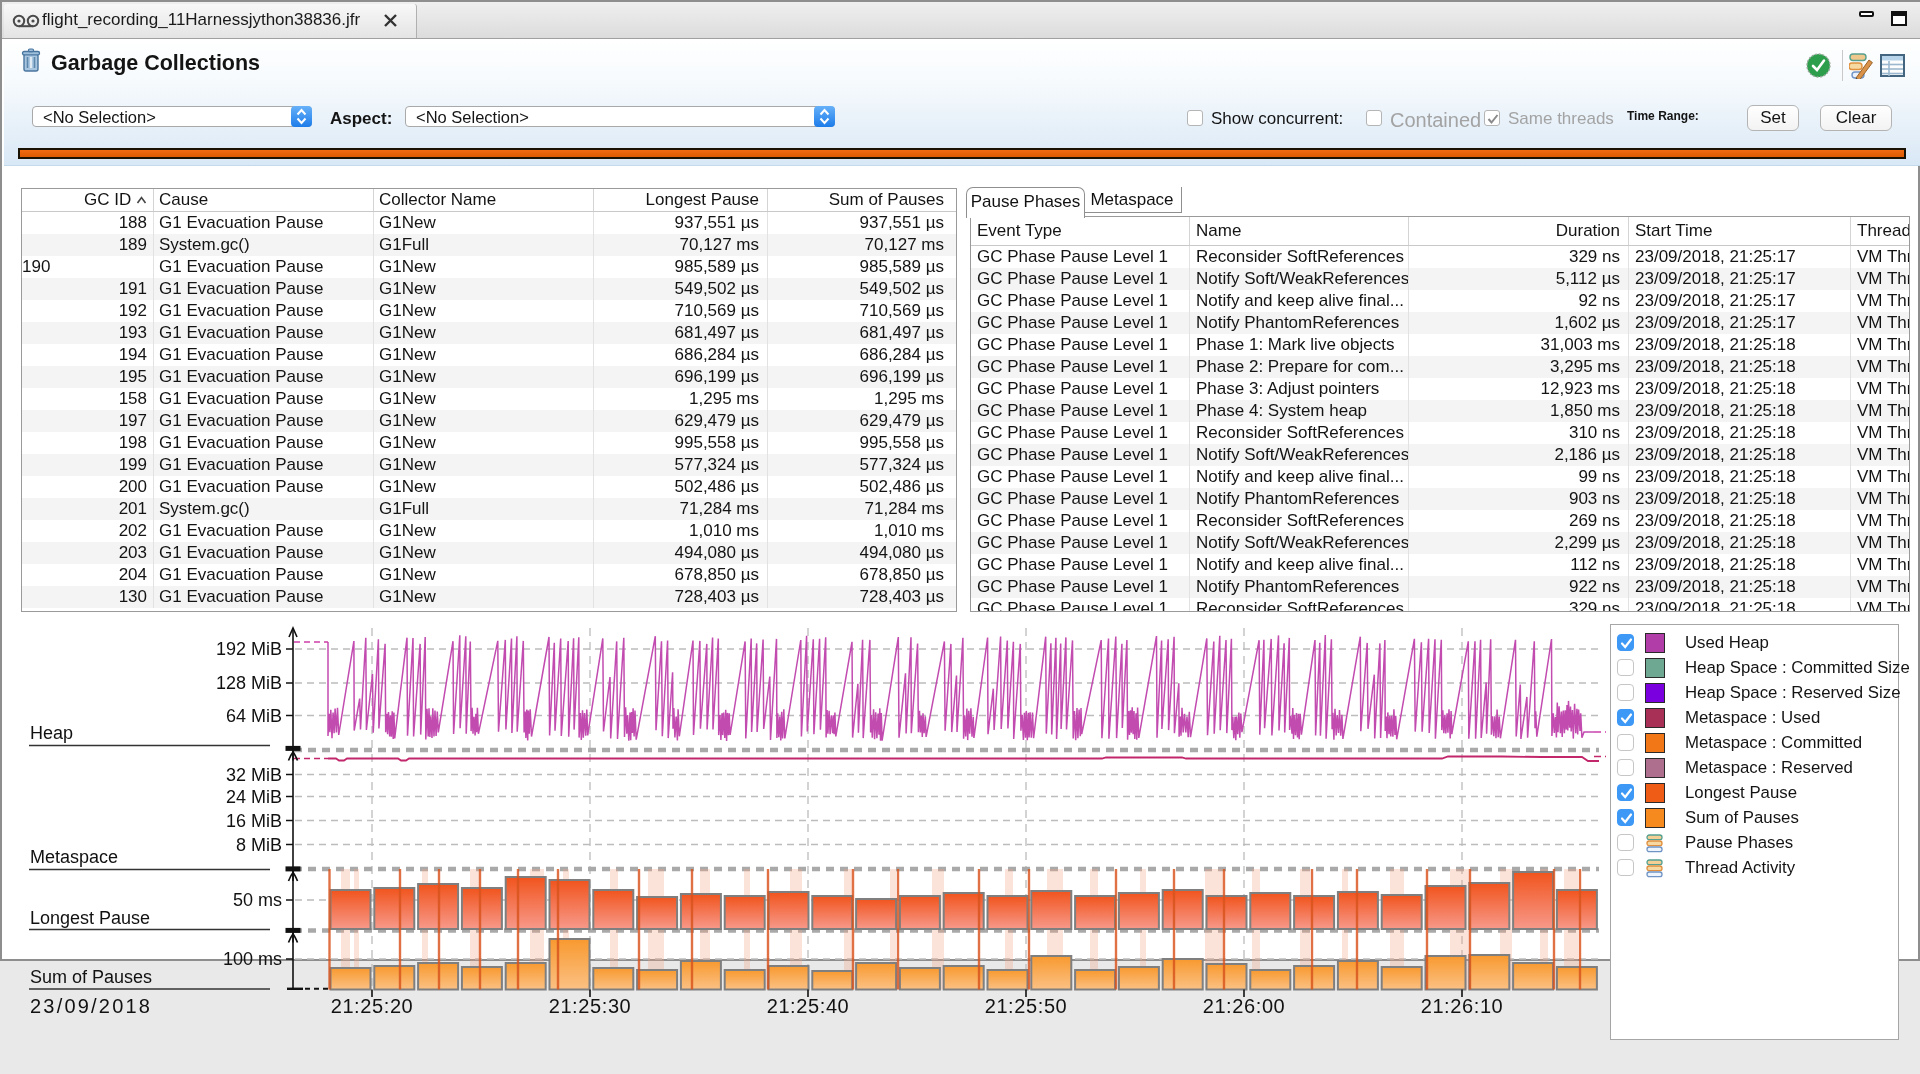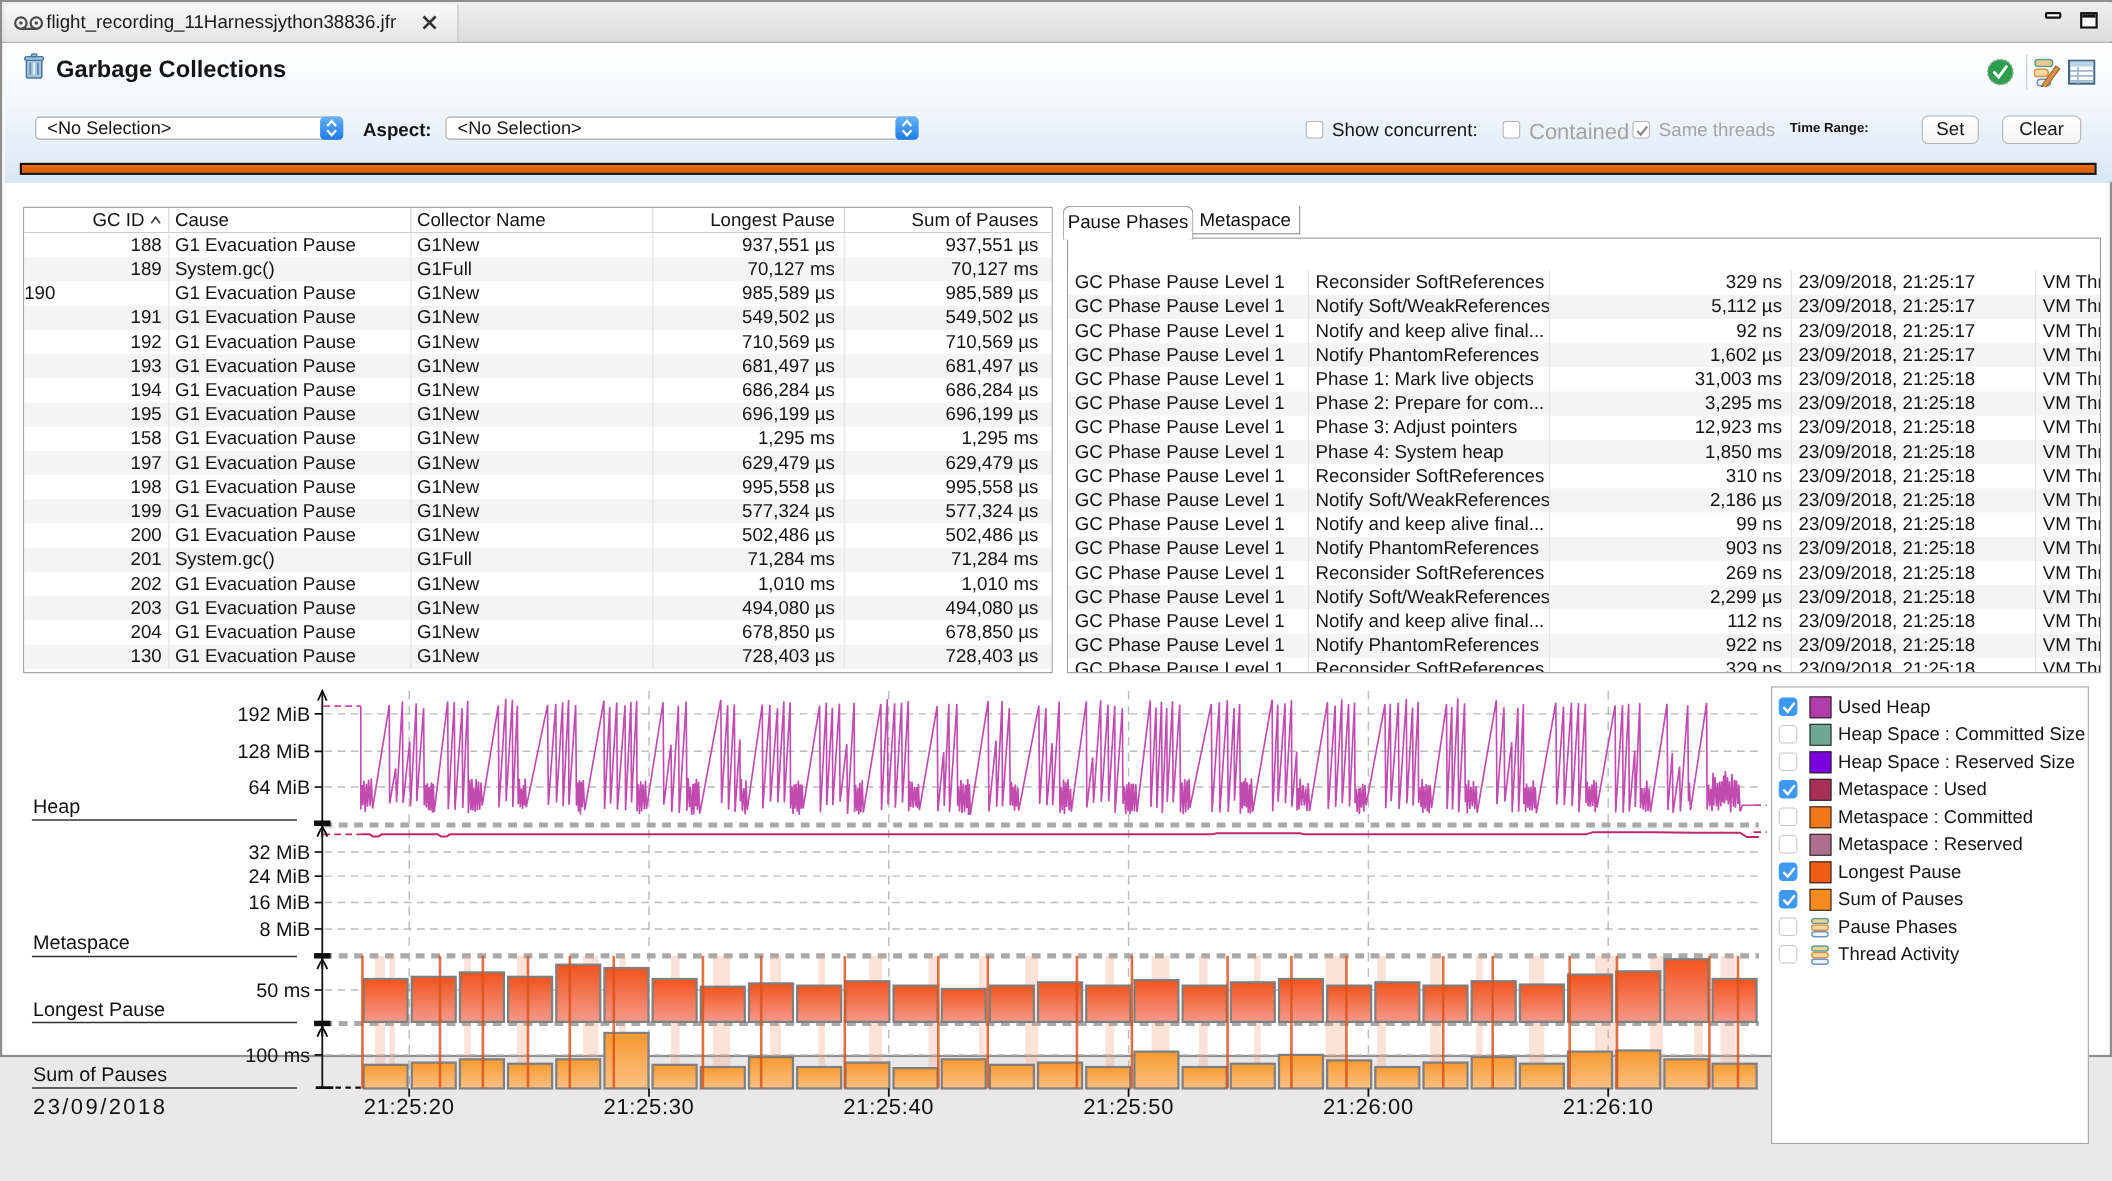--- a/index.html
+++ b/index.html
@@ -9,21 +9,21 @@
 .hc{position:absolute;top:0;height:100%;font-size:17px;color:#141414;line-height:22px;white-space:nowrap;overflow:hidden;border-right:1px solid #d4d4d4;box-sizing:border-box}
 .hl{border-right:none}
 .tr{position:absolute;left:0;width:100%;height:22px}
 .tc{position:absolute;top:0;height:22px;font-size:17px;color:#141414;line-height:21px;white-space:nowrap;overflow:hidden;border-right:1px solid #e2e2e2;box-sizing:border-box}
 .btn{position:absolute;height:26px;background:linear-gradient(#ffffff,#f3f3f3);border:1px solid #b4b4b4;border-radius:6px;font-size:17px;color:#141414;text-align:center;line-height:24px;box-sizing:border-box}
 .li{position:absolute;left:6px;height:25px;display:flex;align-items:center}
 .cb{width:17px;height:17px;border:1px solid #c6c6c6;border-radius:4px;background:#fff;box-sizing:border-box;flex:none}
 .cb.on{background:#3d99f5;border-color:#3d99f5}
 .sw{width:20px;height:20px;border:1.6px solid #2a2a2a;box-sizing:border-box;margin:0 0 0 11px;flex:none}
 .cb.on+ .sw, .cb + .sw{margin-left:11px}
-.lt{font-size:16.8px;color:#141414;margin-left:6px;white-space:nowrap}
+.lt{font-size:16.8px;color:#141414;margin-left:20px;white-space:nowrap}
 </style></head>
 <body>
 <div id="win">
 <div style="position:absolute;left:0;top:0;width:1920px;height:36px;background:linear-gradient(#efefef,#dcdcdc);border-bottom:1px solid #a0a0a0"></div>
 <div style="position:absolute;left:2px;top:2px;width:412px;height:34px;background:linear-gradient(#f8f8f8,#e4e4e4);border-right:1px solid #b0b0b0;border-radius:3px 3px 0 0"></div>
 <svg width="30" height="18" style="position:absolute;left:10px;top:10px">
       <circle cx="7" cy="9" r="5.2" fill="none" stroke="#4a4a4a" stroke-width="2"></circle>
       <circle cx="21" cy="9" r="5.2" fill="none" stroke="#4a4a4a" stroke-width="2"></circle>
       <circle cx="7" cy="9" r="1.6" fill="#4a4a4a"></circle>
       <circle cx="21" cy="9" r="1.6" fill="#4a4a4a"></circle>
@@ -227,20 +227,27 @@
 <div class="tc" style="left:0;width:132px;text-align:right;padding-right:6px">130</div>
 <div class="tc" style="left:132px;width:220px;padding-left:5px">G1 Evacuation Pause</div>
 <div class="tc" style="left:352px;width:220px;padding-left:5px">G1New</div>
 <div class="tc" style="left:572px;width:174px;text-align:right;padding-right:8px">728,403 µs</div>
 <div class="tc" style="left:746px;width:188px;text-align:right;padding-right:12px;border-right:none">728,403 µs</div>
 </div>
 </div>
 <div style="position:absolute;left:964px;top:185px;width:117px;height:30px;background:#fff;border:1px solid #8f8f8f;border-bottom:none;border-radius:7px 7px 0 0;z-index:3;font-size:17px;color:#111;line-height:27px;text-align:center">Pause Phases</div>
 <div style="position:absolute;left:1081px;top:185px;width:98px;height:25px;background:#fff;border-right:1px solid #8f8f8f;border-bottom:1px solid #8f8f8f;z-index:2;font-size:17px;color:#111;line-height:25px;text-align:center">Metaspace</div>
 <div class="tbl" style="left:968px;top:214px;width:940px;height:396px">
+<div class="thead" style="height:29px;line-height:28px">
+<div class="hc" style="left:0;width:219px;padding-left:6px;line-height:28px">Event Type</div>
+<div class="hc" style="left:219px;width:219px;padding-left:6px;line-height:28px">Name</div>
+<div class="hc" style="left:438px;width:220px;text-align:right;padding-right:8px;line-height:28px">Duration</div>
+<div class="hc" style="left:658px;width:222px;padding-left:6px;line-height:28px">Start Time</div>
+<div class="hc hl" style="left:880px;width:60px;padding-left:6px;line-height:28px">Thread</div>
+</div>
 <div class="tr" style="top:29px;background:#ffffff">
 <div class="tc" style="left:0;width:219px;padding-left:6px">GC Phase Pause Level 1</div>
 <div class="tc" style="left:219px;width:219px;padding-left:6px">Reconsider SoftReferences</div>
 <div class="tc" style="left:438px;width:220px;text-align:right;padding-right:8px">329 ns</div>
 <div class="tc" style="left:658px;width:222px;padding-left:6px">23/09/2018, 21:25:17</div>
 <div class="tc" style="left:880px;width:60px;padding-left:6px;border-right:none">VM Thre</div>
 </div>
 <div class="tr" style="top:51px;background:#f4f4f4">
 <div class="tc" style="left:0;width:219px;padding-left:6px">GC Phase Pause Level 1</div>
 <div class="tc" style="left:219px;width:219px;padding-left:6px">Notify Soft/WeakReferences</div>

